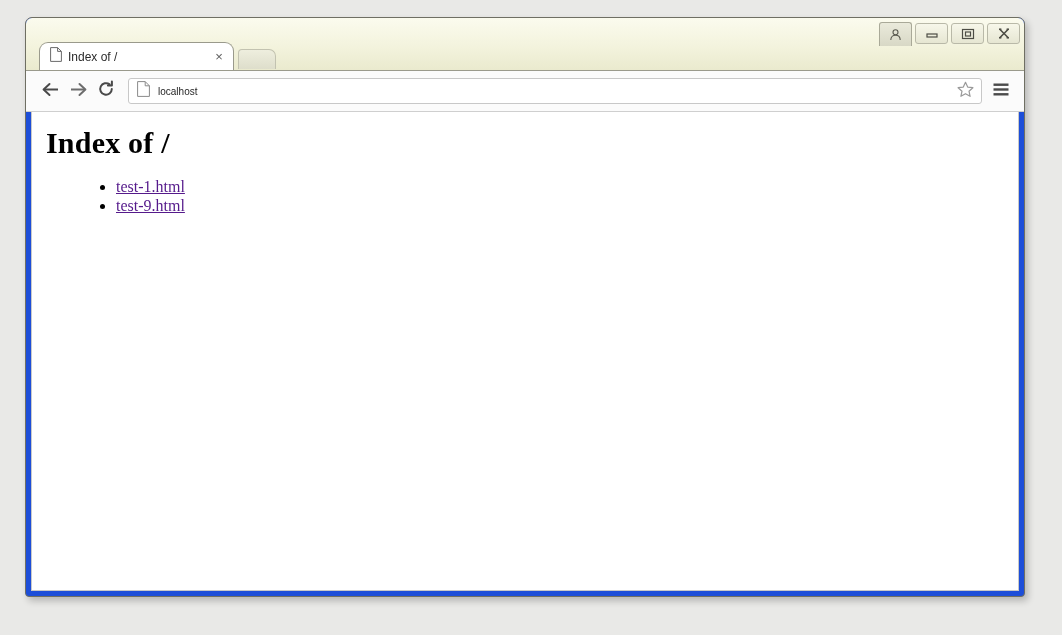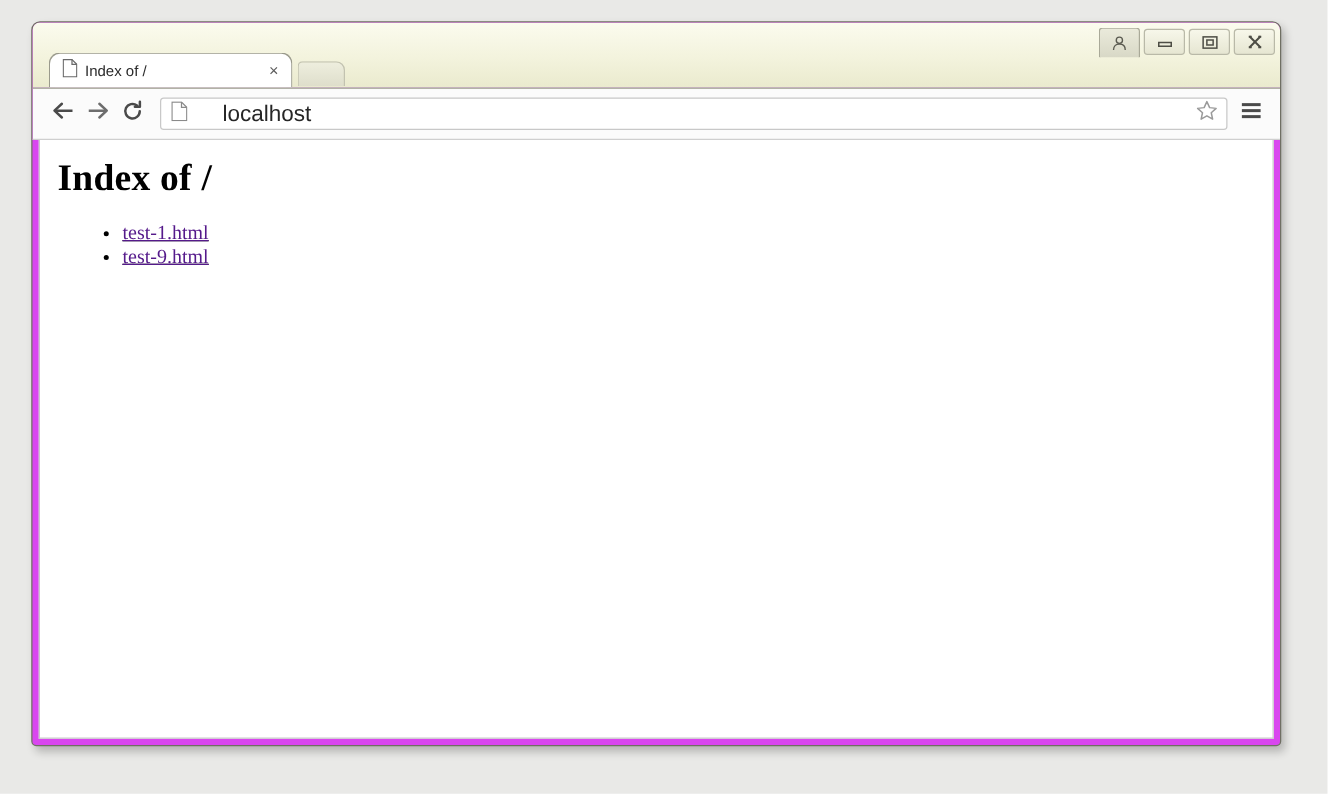--- a/index.html
+++ b/index.html
@@ -14,21 +14,21 @@
     overflow: hidden;
   }
 
   
   #browser-window {
     position: absolute;
     left: 25px;
     top: 17px;
     width: 1000px;
     height: 580px;
-    background: #d946ef;
+    background: #1d4ed8;
     border: 1px solid #6f6f63;
     border-radius: 7px 7px 4px 4px;
     box-shadow: 3px 4px 7px rgba(0,0,0,0.22);
     box-sizing: border-box;
     overflow: hidden;
   }
 
   
   #window-frame-top {
     position: absolute;
@@ -152,26 +152,25 @@
     border: 1px solid #c8c8c8;
     border-radius: 3px;
     display: flex;
     align-items: center;
     padding: 0 6px 0 8px;
     box-sizing: border-box;
   }
   #omnibox-favicon { flex: 0 0 auto; margin-right: 8px; display: block; }
   #omnibox-url {
     flex: 1 1 auto;
-    font-size: 18px;
+    font-size: 10px;
     color: #262626;
     white-space: nowrap;
     overflow: hidden;
     font-family: "Liberation Sans", sans-serif;
-    margin-left: 20px;
   }
   #bookmark-star-button {
     flex: 0 0 auto;
     width: 20px; height: 20px;
     display: flex; align-items: center; justify-content: center;
   }
   #menu-button {
     width: 26px;
     height: 28px;
     display: flex;
@@ -196,23 +195,22 @@
   #page-heading {
     margin: 14px 0 0 14px;
     font-family: "Liberation Serif", serif;
     font-size: 30px;
     font-weight: bold;
     color: #000000;
     letter-spacing: 0.2px;
   }
   #directory-list {
     margin: 18px 0 0 0;
-    padding-left: 66px;
+    padding-left: 84px;
     list-style-type: disc;
-    text-decoration: underline;
   }
   #directory-list li {
     font-family: "Liberation Serif", serif;
     font-size: 16px;
     line-height: 18px;
     color: #000000;
     margin: 0 0 1px 0;
   }
   #directory-list a {
     font-family: "Liberation Serif", serif;

